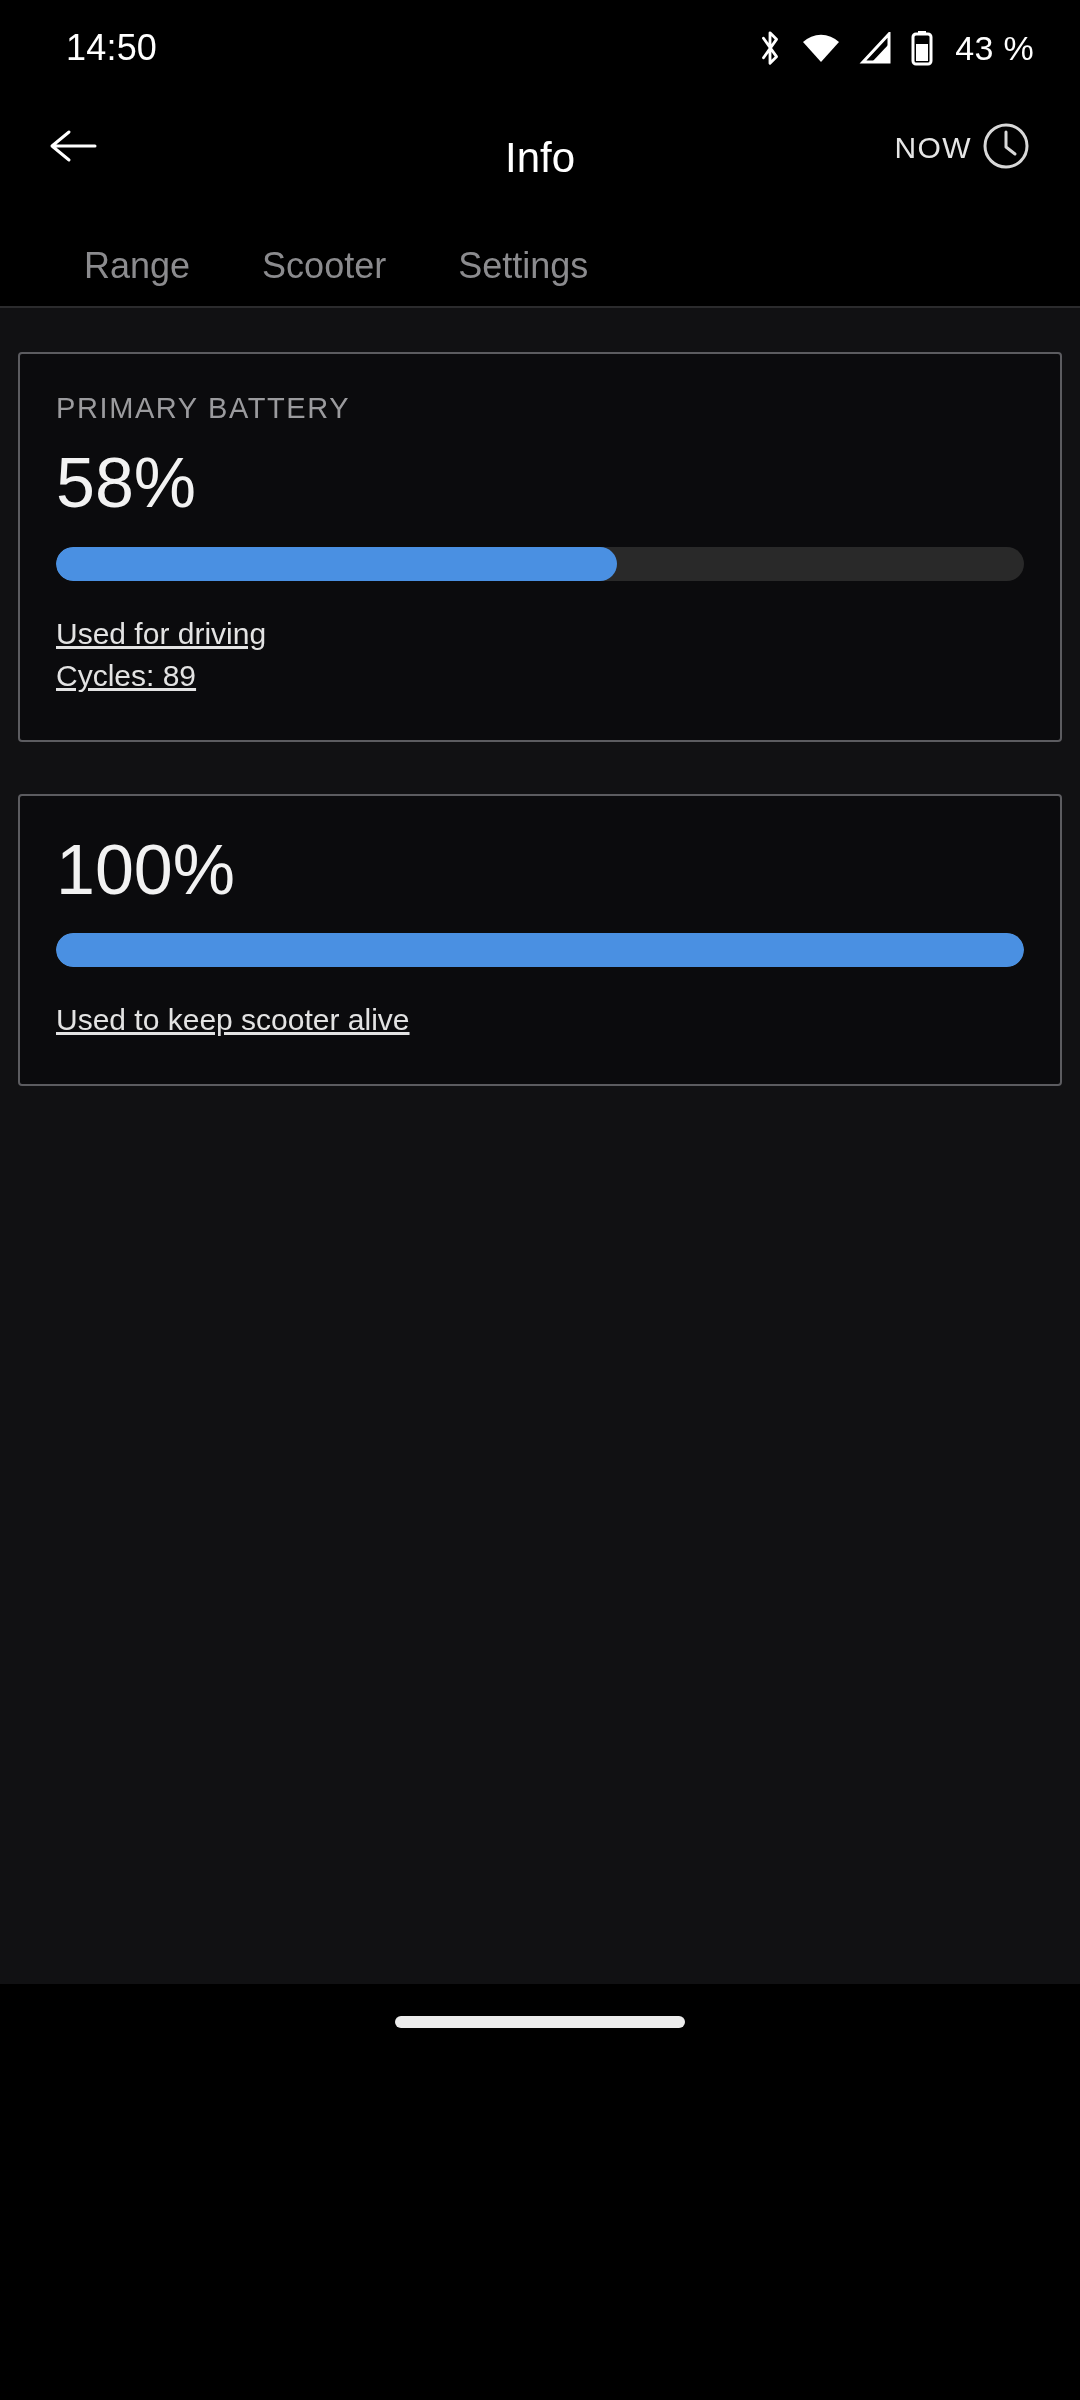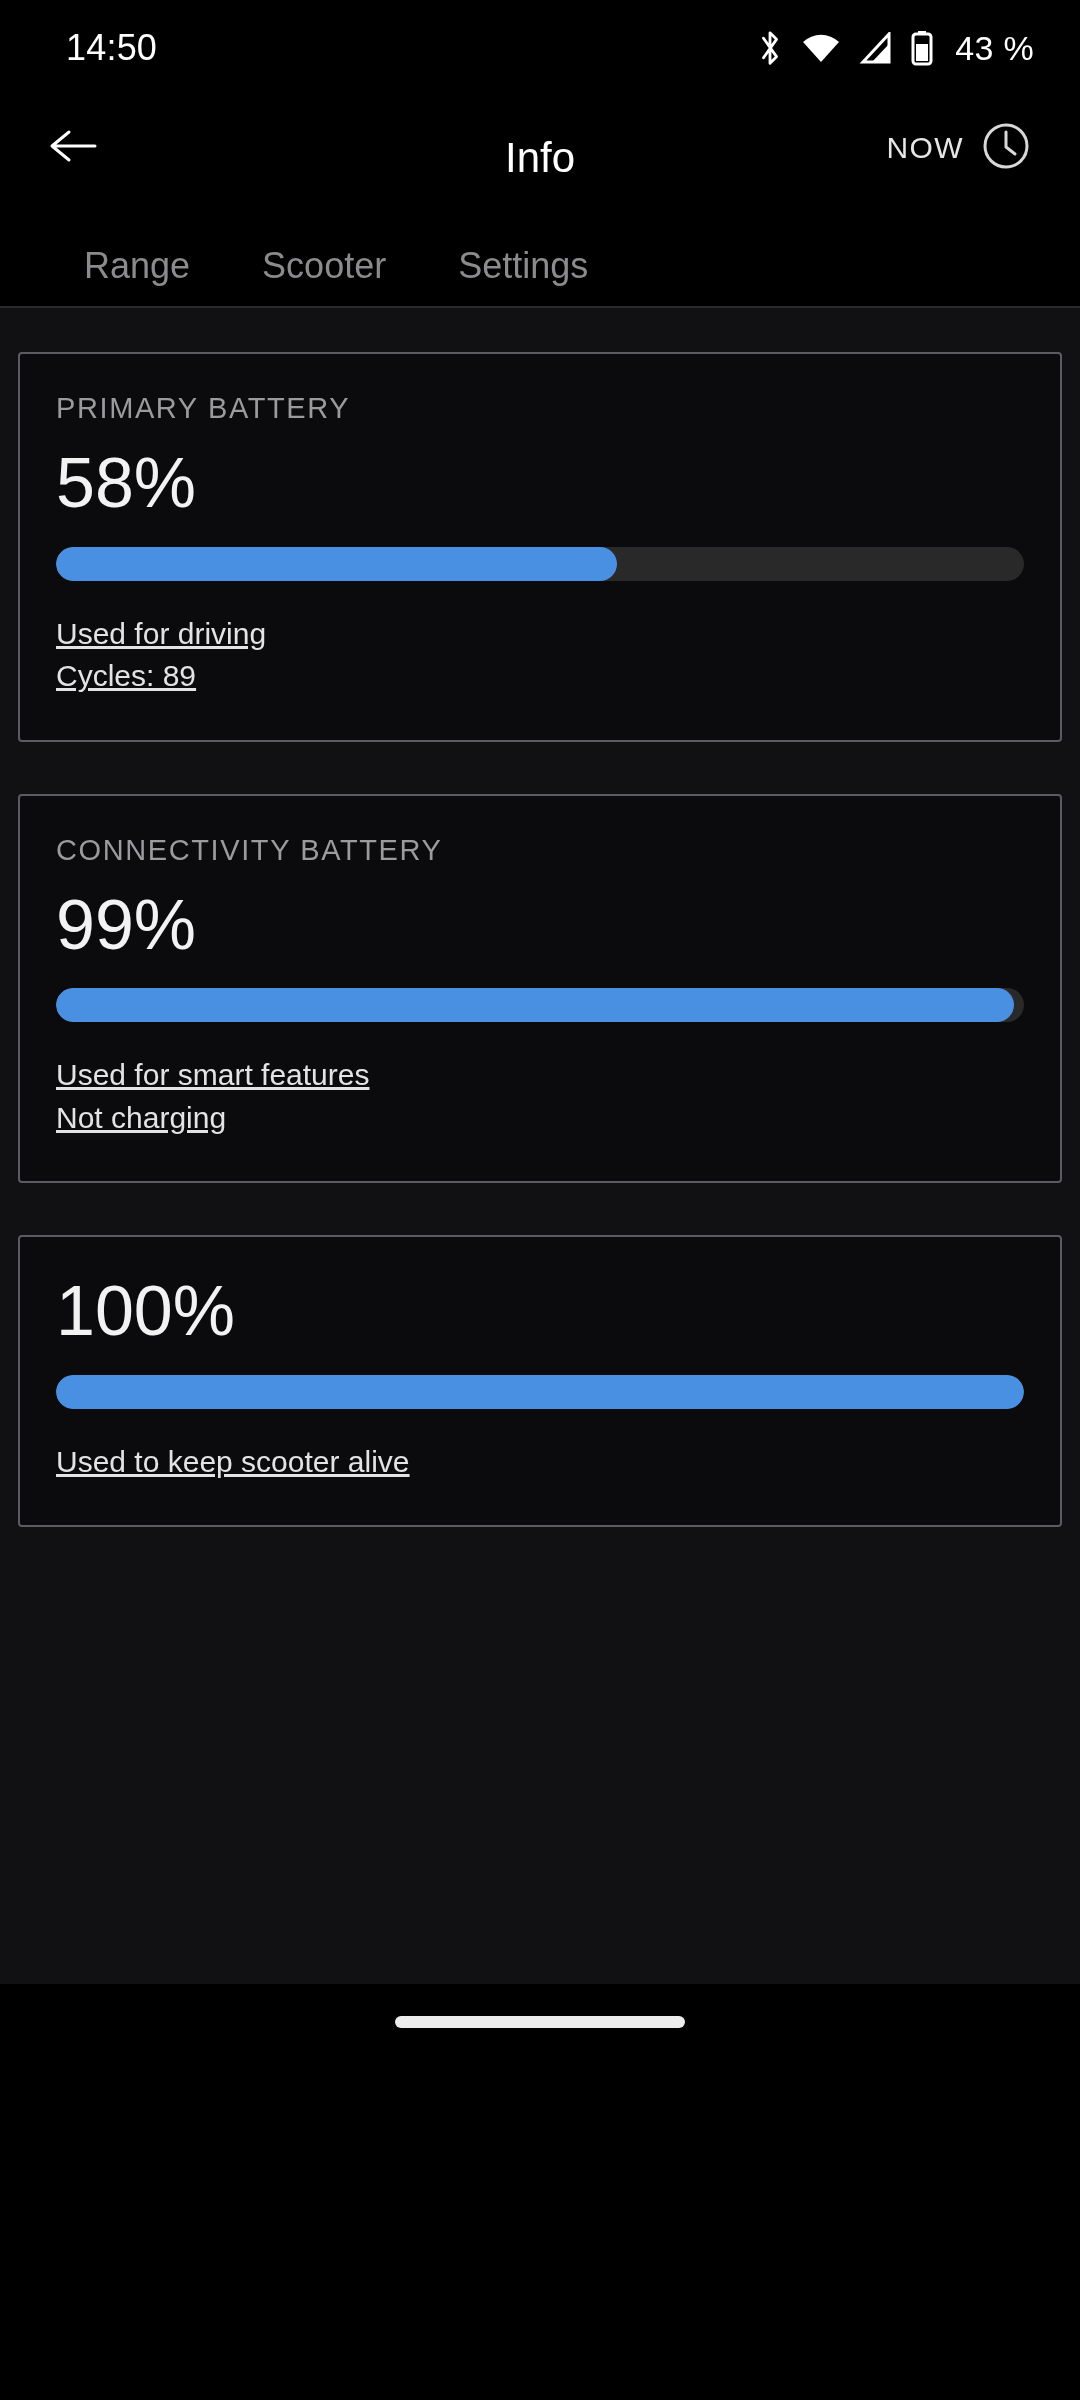--- a/index.html
+++ b/index.html
@@ -38,21 +38,21 @@
   .back-btn{
     width:72px; height:72px;
     display:flex; align-items:center; justify-content:center;
     cursor:pointer;
   }
   .appbar-title{
     position:absolute; left:0; right:0; text-align:center;
     color:#fff; font-size:42px; font-weight:400; pointer-events:none;margin-top:20px;
   }
   .now-wrap{
-    margin-left:auto; display:flex; align-items:center; gap:16px;
+    margin-left:auto; display:flex; align-items:center; gap:8px;
     cursor:pointer; padding-right:12px;
   }
   .now-label{ color:#e6e6e6; font-size:30px; letter-spacing:1.4px; }
 
   
   .tabs{
     height:108px; flex:0 0 108px;
     background:#000;
     display:flex; align-items:flex-end;
     padding-left:48px;
@@ -201,29 +201,20 @@
     <div class="card">
       <div class="card-label">PRIMARY BATTERY</div>
       <div class="card-value">58%</div>
       <div class="bar-track">
         <div class="bar-fill" style="width: 58%;"></div>
       </div>
       <div class="card-note">Used for driving</div>
       <div class="card-note">Cycles: 89</div>
     </div>
 
-    <div class="card">
-      <div class="card-label">CONNECTIVITY BATTERY</div>
-      <div class="card-value">99%</div>
-      <div class="bar-track">
-        <div class="bar-fill" style="width: 99%;"></div>
-      </div>
-      <div class="card-note">Used for smart features</div>
-      <div class="card-note">Not charging</div>
-    </div>
 
     <div class="card">
       <div class="card-value">100%</div>
       <div class="bar-track">
         <div class="bar-fill" style="width: 100%;"></div>
       </div>
       <div class="card-note">Used to keep scooter alive</div>
     </div>
 
   </div>

